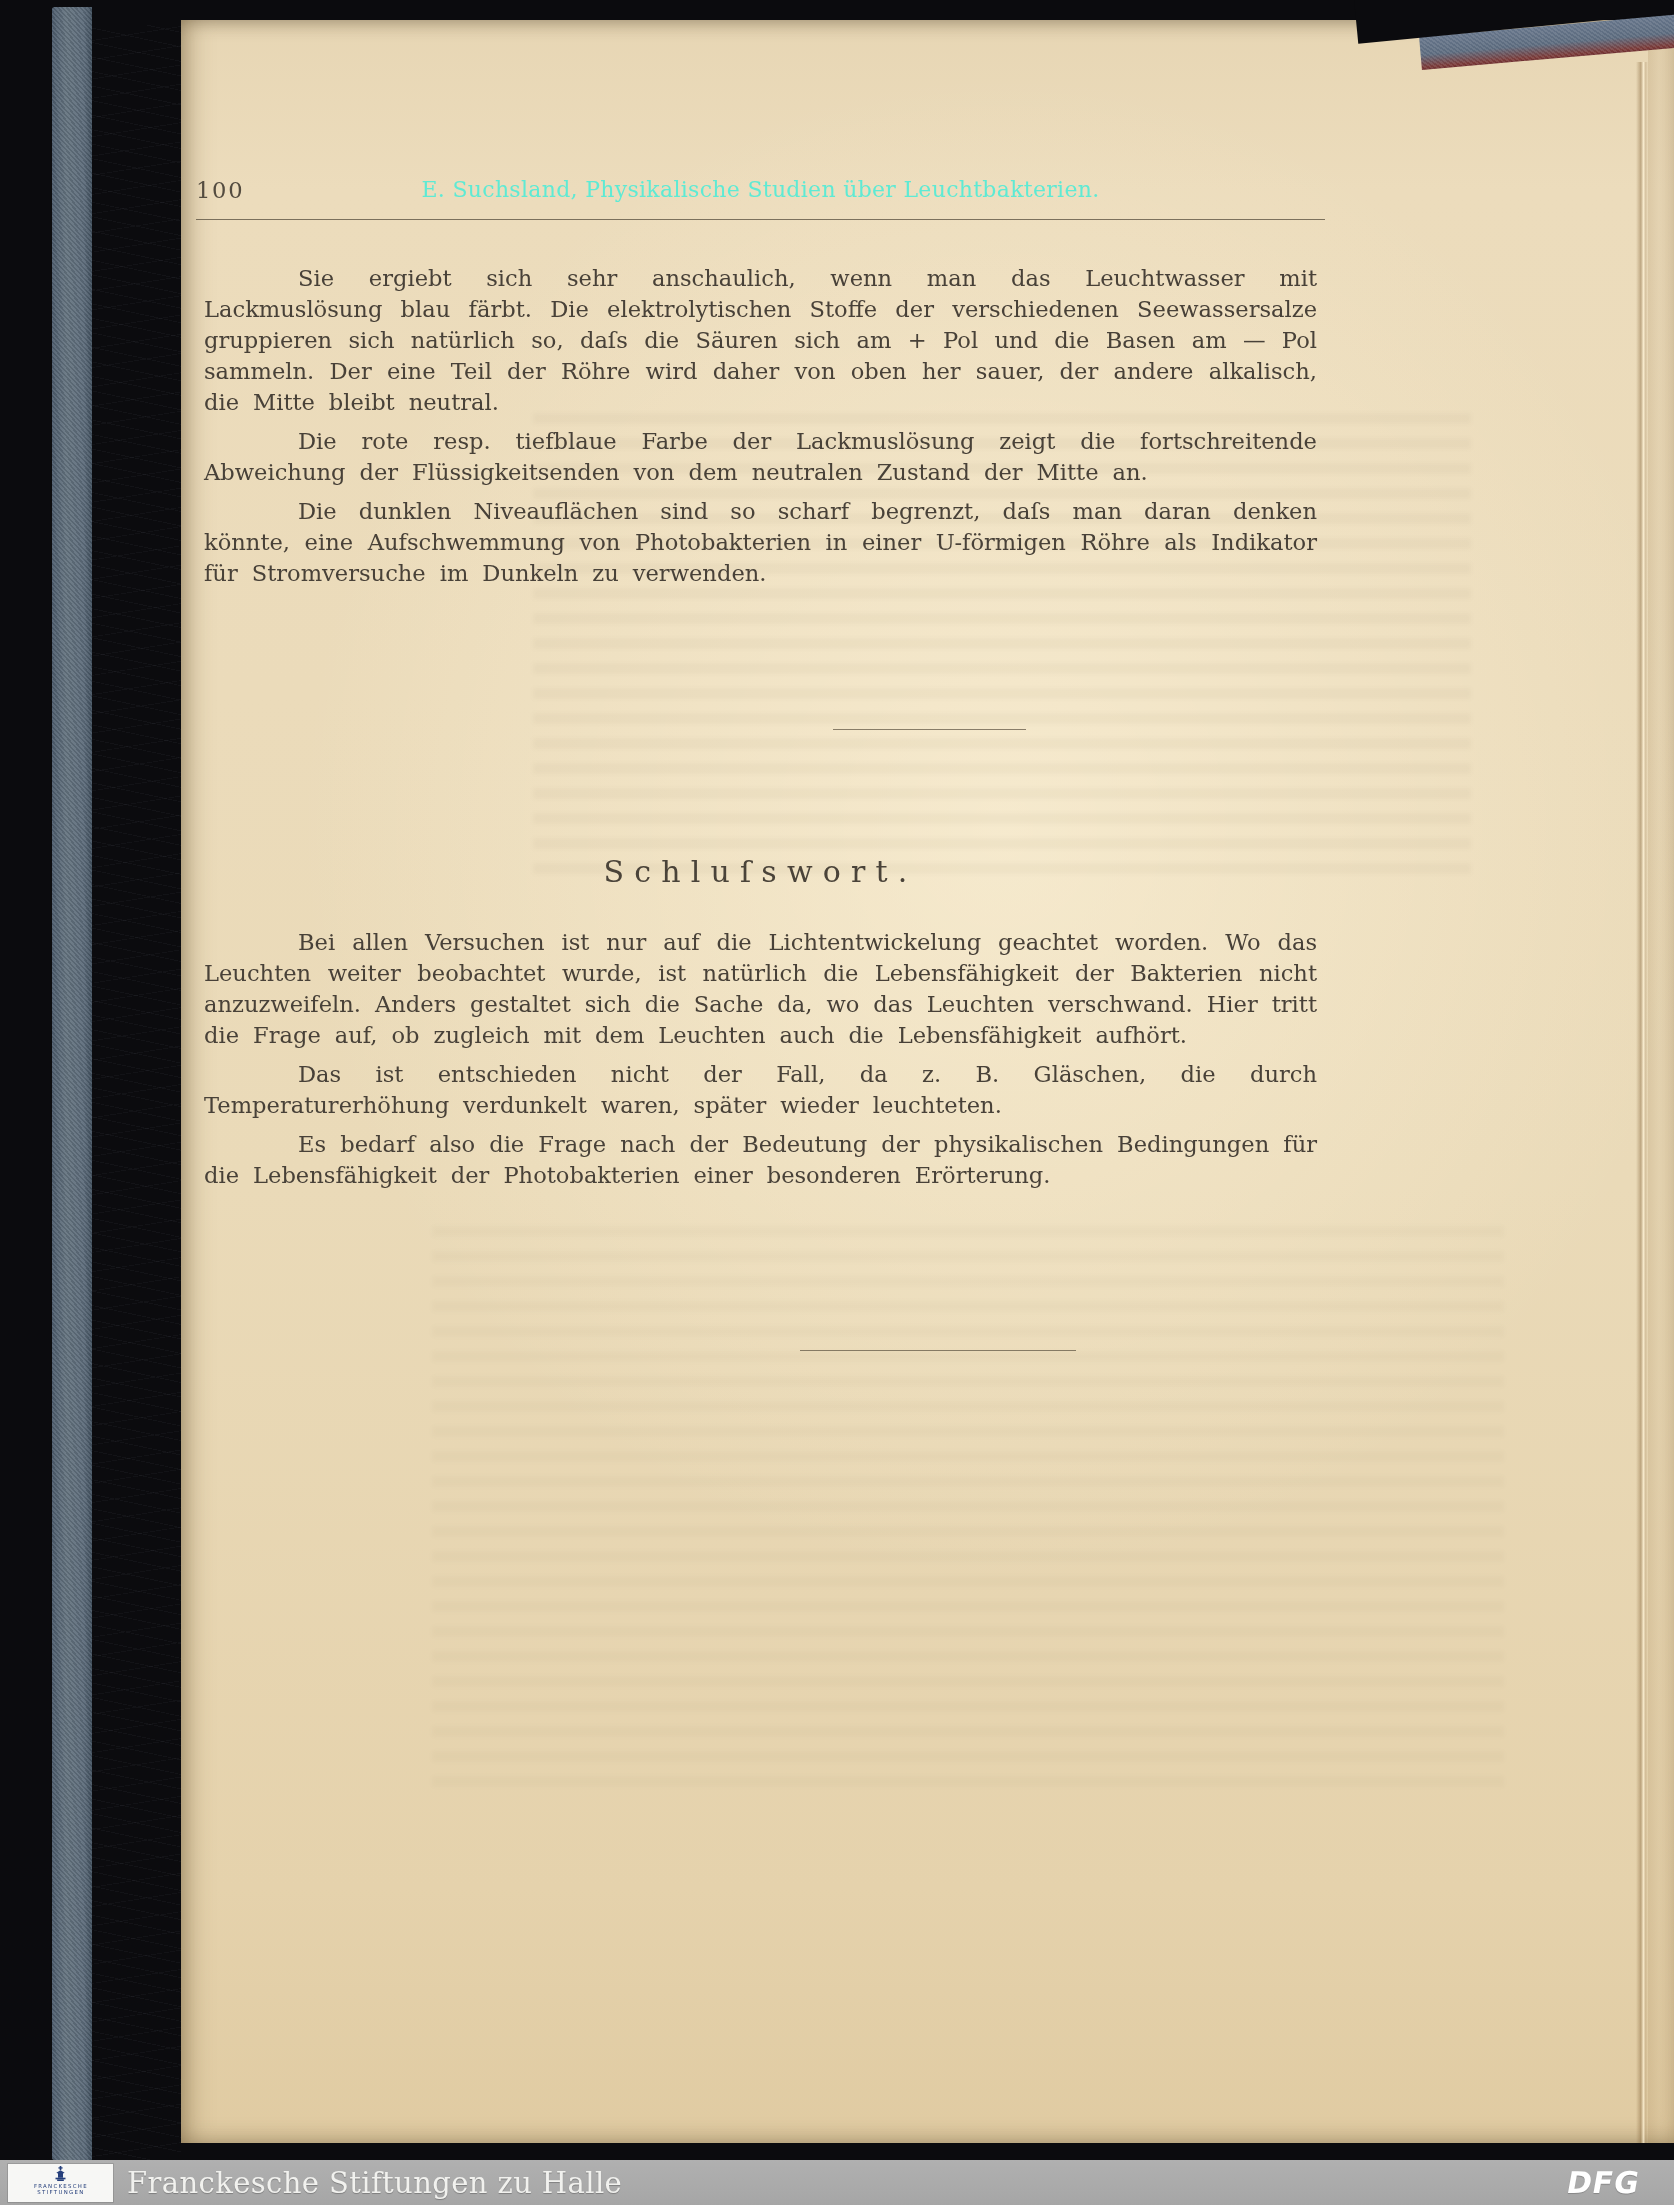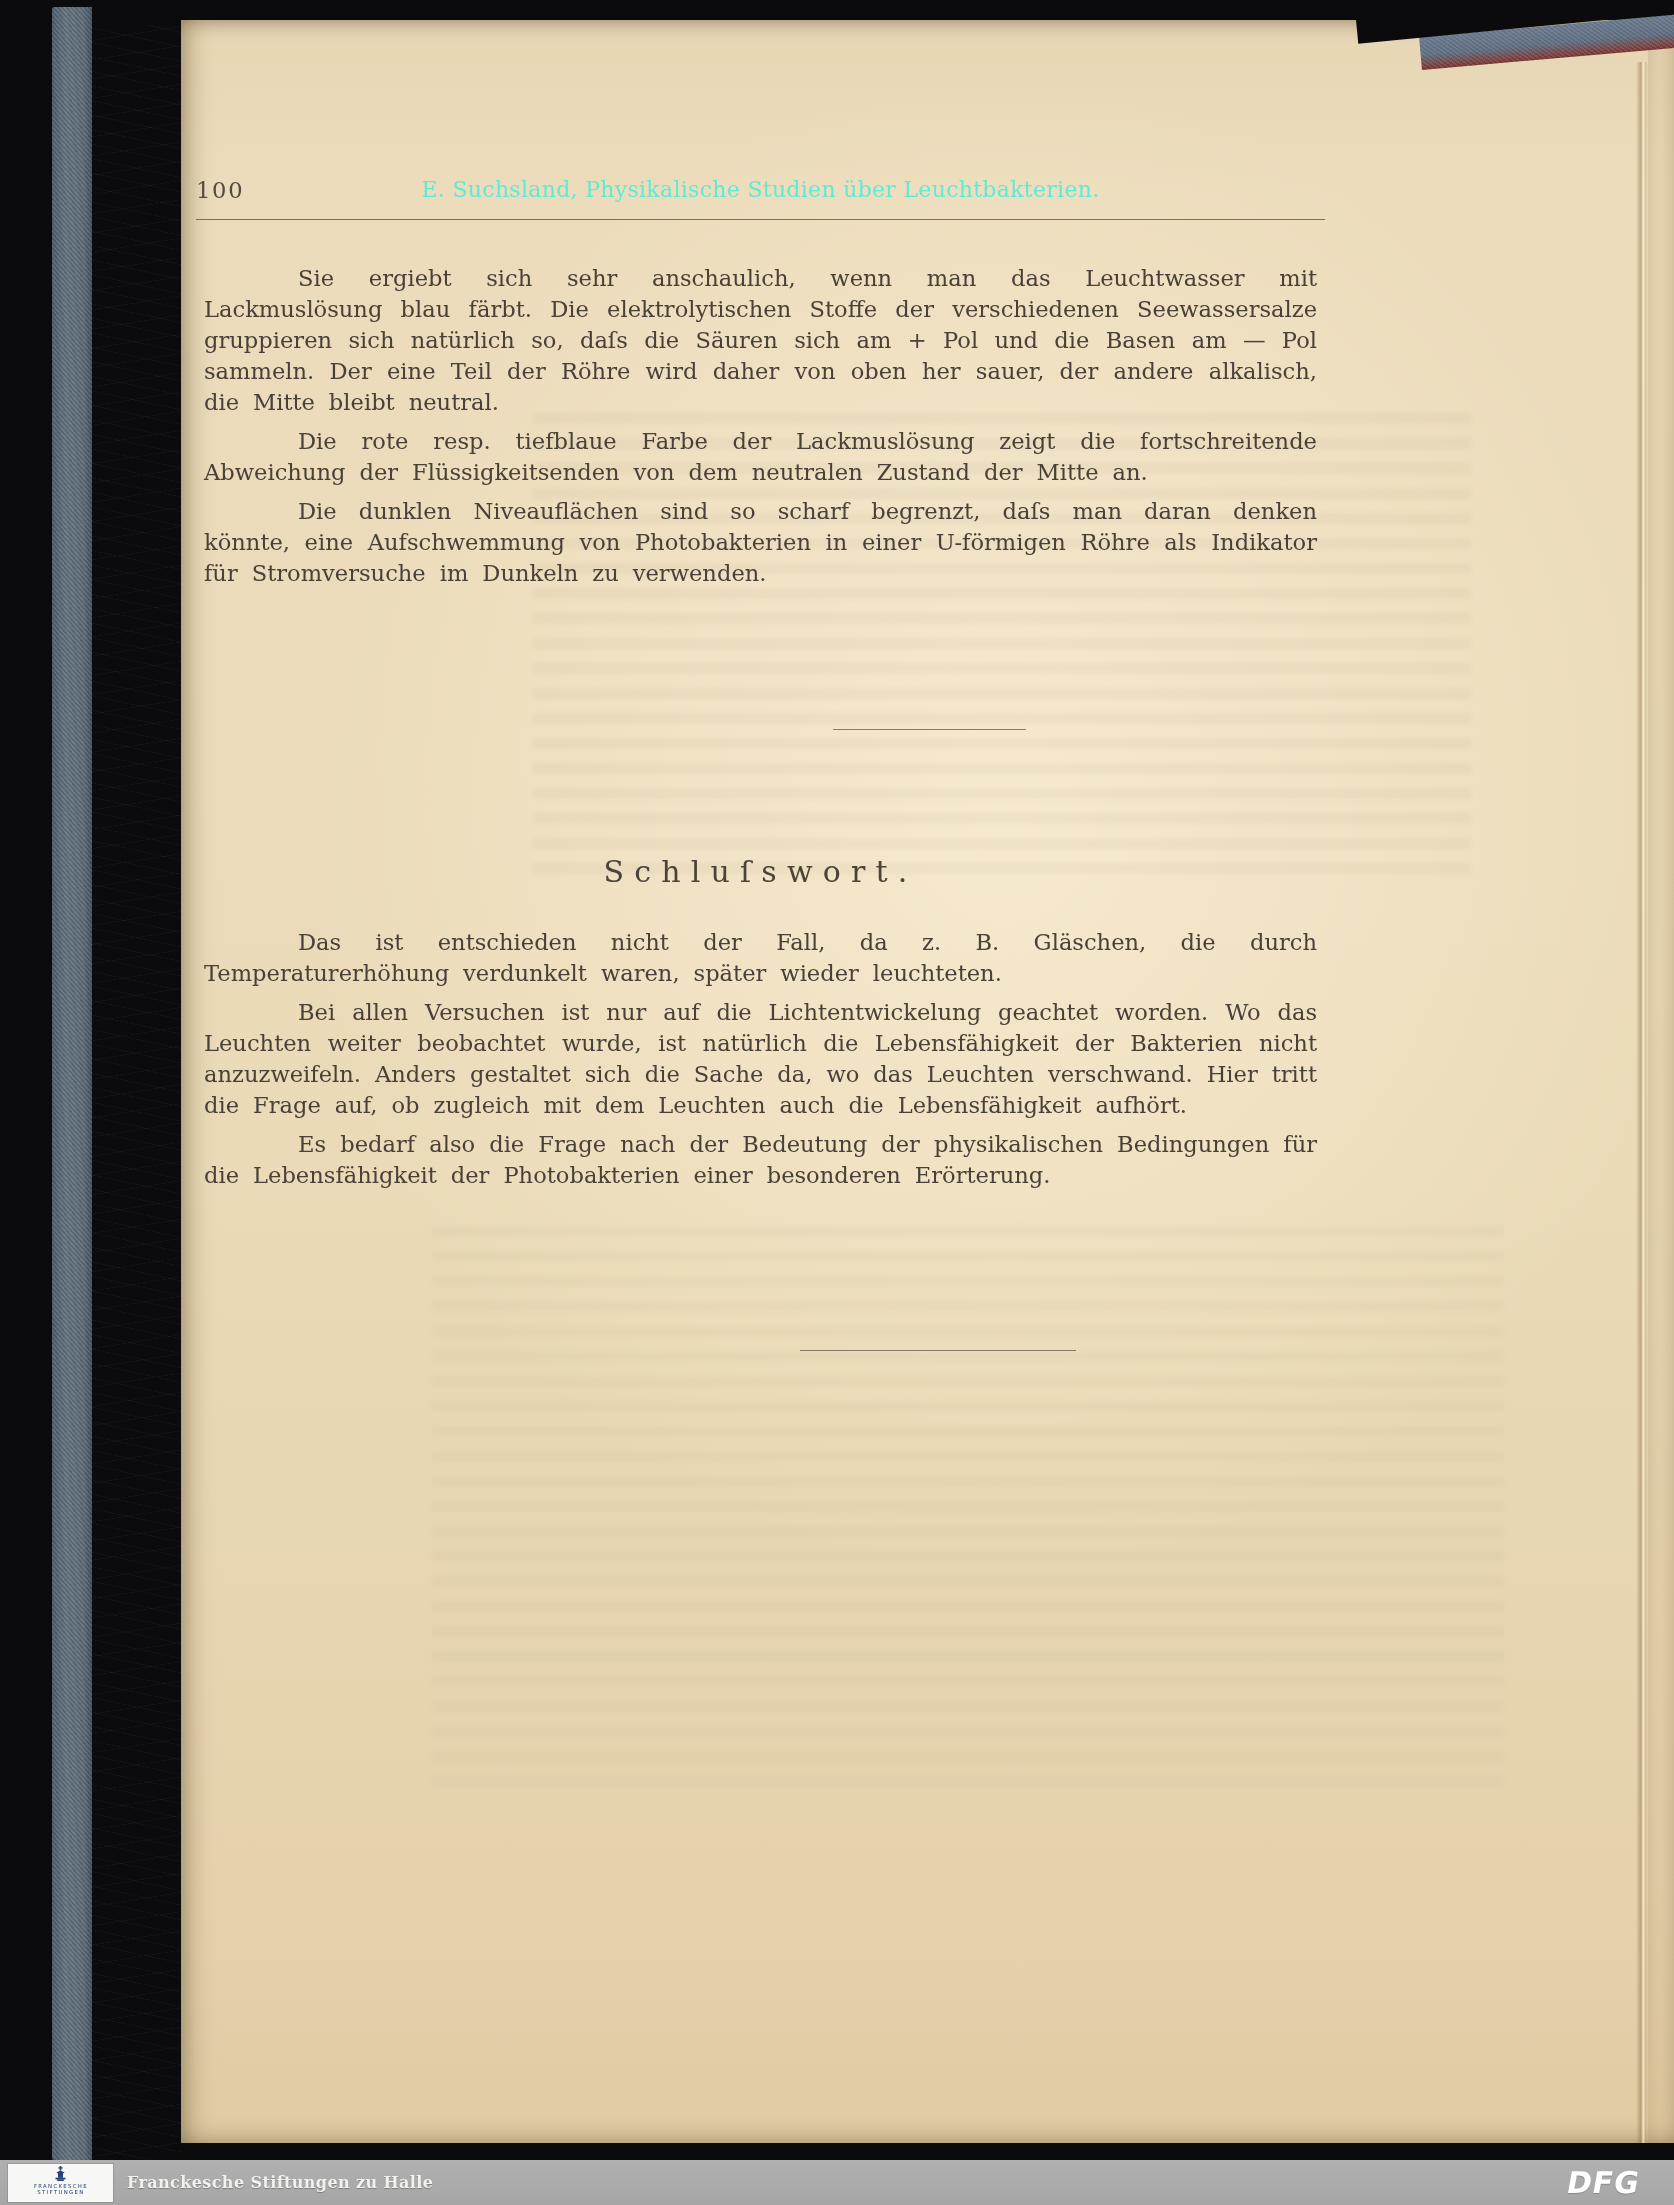--- a/index.html
+++ b/index.html
@@ -168,24 +168,23 @@
     letter-spacing: 1.3px;
     color: #27407c;
     text-align: center;
     white-space: pre-line;
   }
   .library-name {
     position: absolute;
     left: 127px; top: 0; height: 45px;
     display: flex; align-items: center;
     color: #f1f1ee;
-    font-size: 16px;
+    font-size: 29px;
     letter-spacing: 0.4px;
     text-shadow: 0 0.8px 0.8px rgba(0,0,0,0.25);
-    font-weight: bold;
   }
   .dfg-logo {
     position: absolute;
     right: 35px; top: 0; height: 45px;
     display: flex; align-items: center;
     font-family: "DejaVu Sans", sans-serif;
     font-weight: 800;
     font-size: 30px;
     color: #ffffff;
     transform: skewX(-10deg);
@@ -217,22 +216,22 @@
   <p>Sie ergiebt sich sehr anschaulich, wenn man das Leuchtwasser mit Lackmuslösung blau färbt. Die elektrolytischen Stoffe der verschiedenen Seewassersalze gruppieren sich natürlich so, daſs die Säuren sich am + Pol und die Basen am — Pol sammeln. Der eine Teil der Röhre wird daher von oben her sauer, der andere alkalisch, die Mitte bleibt neutral.</p>
   <p>Die rote resp. tiefblaue Farbe der Lackmuslösung zeigt die fortschreitende Abweichung der Flüssigkeitsenden von dem neutralen Zustand der Mitte an.</p>
   <p>Die dunklen Niveauflächen sind so scharf begrenzt, daſs man daran denken könnte, eine Aufschwemmung von Photobakterien in einer U-förmigen Röhre als Indikator für Stromversuche im Dunkeln zu verwenden.</p>
 </div>
 
 <div class="section-divider divider-1"></div>
 
 <div class="section-heading">Schluſswort.</div>
 
 <div class="body-text block-2">
+  <p>Bei allen Versuchen ist nur auf die Lichtentwickelung geachtet worden. Wo das Leuchten weiter beobachtet wurde, ist natürlich die Lebensfähigkeit der Bakterien nicht anzuzweifeln. Anders gestaltet sich die Sache da, wo das Leuchten verschwand. Hier tritt die Frage auf, ob zugleich mit dem Leuchten auch die Lebensfähigkeit aufhört.</p>
   <p>Das ist entschieden nicht der Fall, da z. B. Gläschen, die durch Temperaturerhöhung verdunkelt waren, später wieder leuchteten.</p>
-  <p>Bei allen Versuchen ist nur auf die Lichtentwickelung geachtet worden. Wo das Leuchten weiter beobachtet wurde, ist natürlich die Lebensfähigkeit der Bakterien nicht anzuzweifeln. Anders gestaltet sich die Sache da, wo das Leuchten verschwand. Hier tritt die Frage auf, ob zugleich mit dem Leuchten auch die Lebensfähigkeit aufhört.</p>
   <p>Es bedarf also die Frage nach der Bedeutung der physikalischen Bedingungen für die Lebensfähigkeit der Photobakterien einer besonderen Erörterung.</p>
 </div>
 
 <div class="section-divider divider-2"></div>
 
 <div class="cover-corner"></div>
 <div class="top-black-wedge"></div>
 
 <div class="footer-bar">
   <div class="library-logo">

